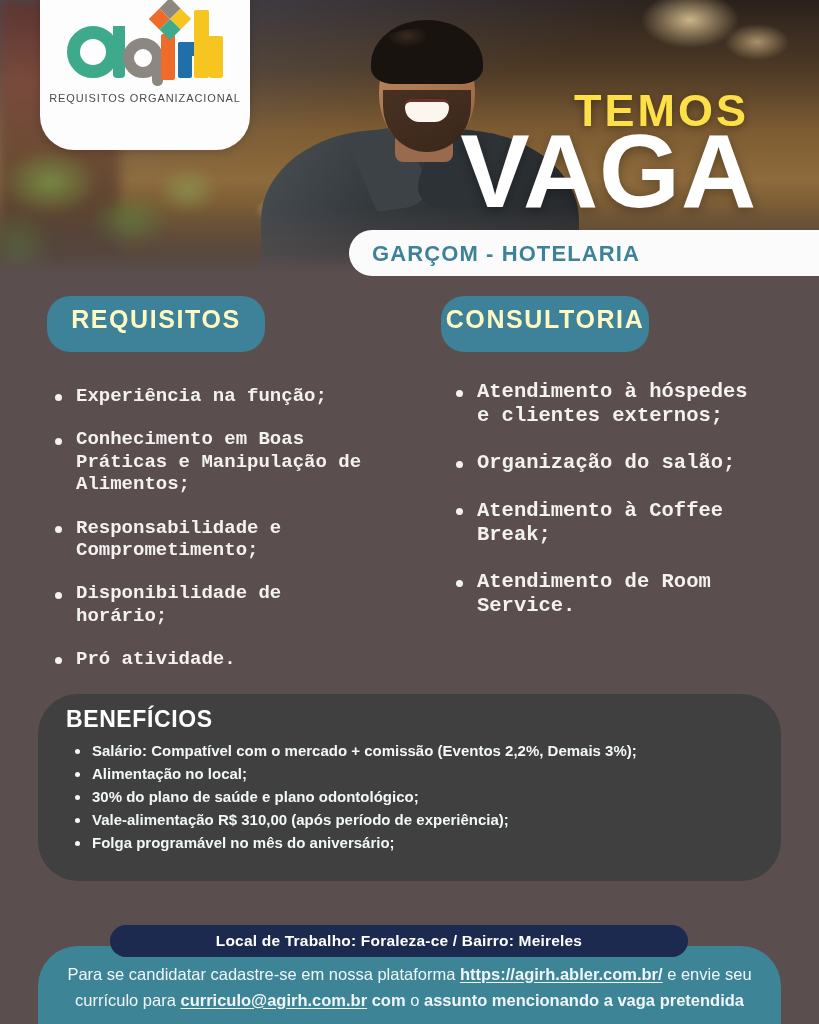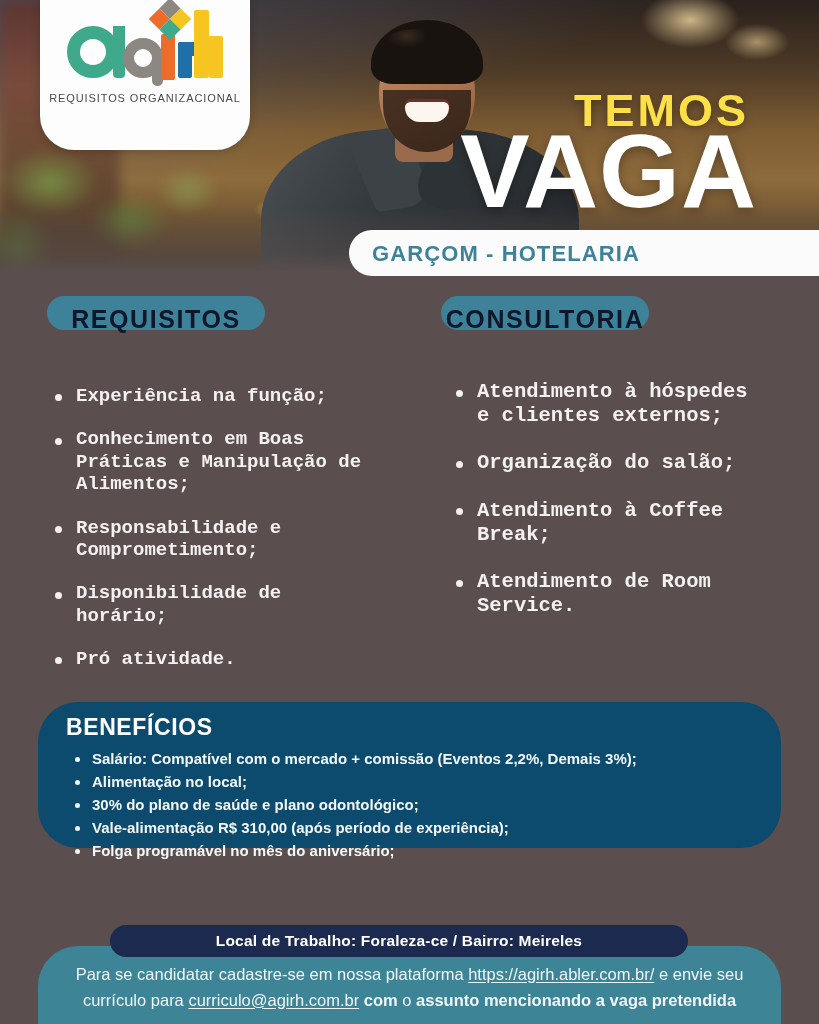--- a/index.html
+++ b/index.html
@@ -312,24 +312,24 @@
     padding: 11px 0 0 23px;
     color: #3d8299;
     font-size: 22px;
     font-weight: 700;
     letter-spacing: 1.1px;
   }
 
   
   .sec-pill {
     position: absolute;
-    height: 34px;
+    height: 56px;
     background: #3d8299;
     border-radius: 23px;
-    color: #0f172a;
+    color: #fef9c3;
     font-size: 25px;
     font-weight: 700;
     letter-spacing: 1.6px;
     line-height: 46px;
     text-align: center;
   }
   .sec-req { left: 47px; top: 296px; width: 218px; }
   .sec-ati { left: 441px; top: 296px; width: 208px; }
 
   
@@ -363,24 +363,23 @@
     left: 8px; top: .48em;
     width: 7px; height: 7px;
     background: #f4f1f1;
     border-radius: 50%;
   }
 
   
   .benefits {
     position: absolute;
     left: 38px; top: 694px;
-    width: 743px; height: 146px;
-    background: #0c4a6e;
+    width: 743px; height: 187px;
+    background: #404040;
     border-radius: 40px;
-    margin-top: 8px;
   }
   .ben-title {
     position: absolute;
     left: 28px; top: 12px;
     color: #ffffff;
     font-size: 23px;
     font-weight: 700;
     letter-spacing: .6px;
   }
   .ben-list {
@@ -435,21 +434,21 @@
     width: 743px;
     text-align: center;
     color: #f0f6f7;
     font-size: 16.5px;
     line-height: 1.55;
     padding: 0 14px;
     box-sizing: border-box;
   }
   .contact b { font-weight: 700; }
   .contact u {
-    font-weight: 400;
+    font-weight: 700;
     text-decoration: underline;
     text-underline-offset: 2px;
   }
 </style>
 </head>
 <body>
 
 <div id="poster">
 
   <div class="banner">

